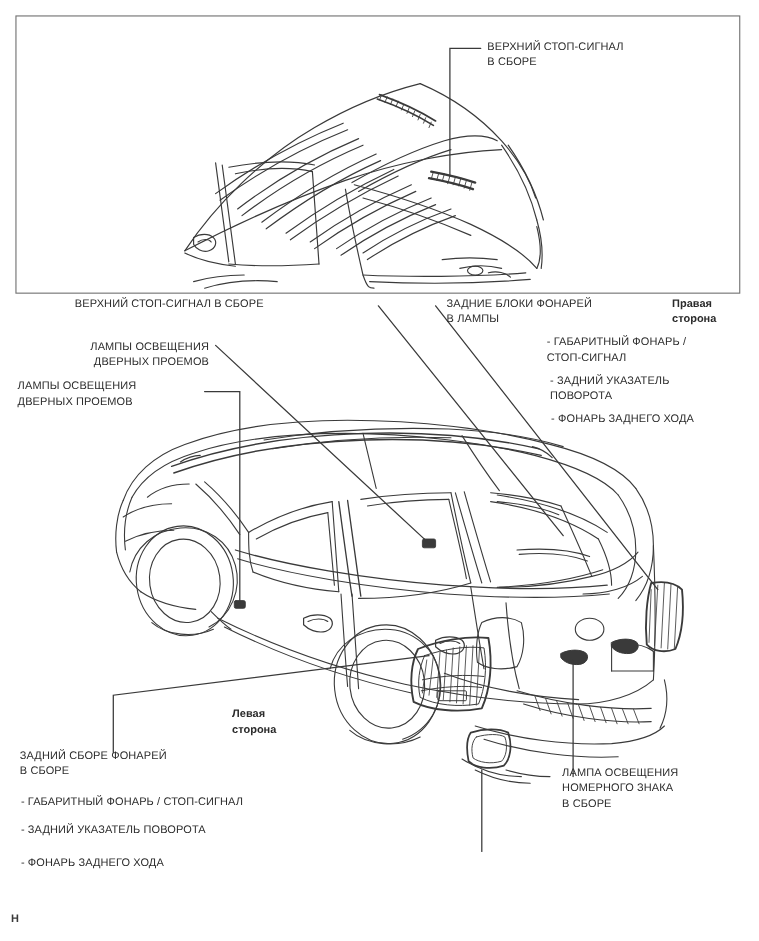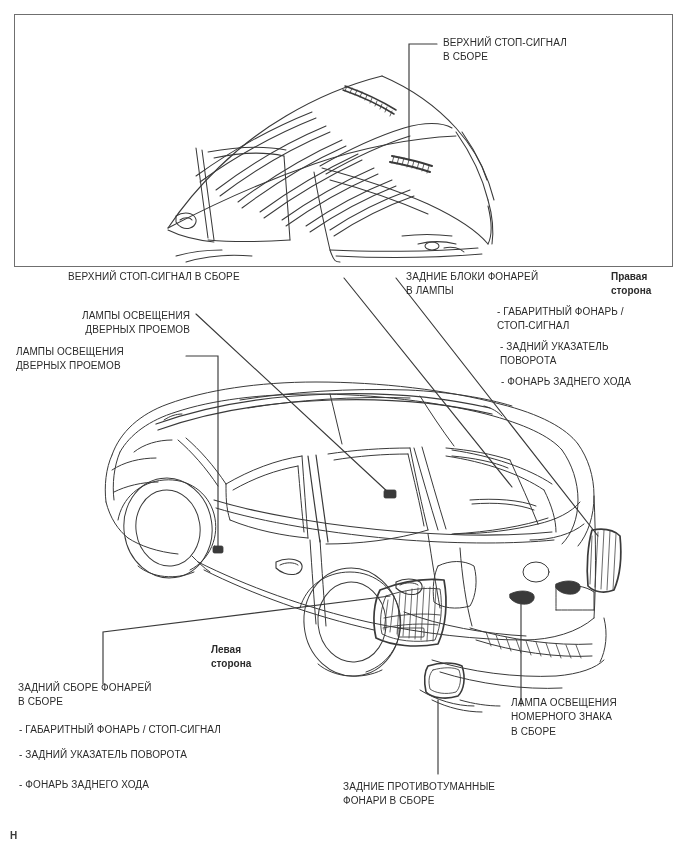--- a/index.html
+++ b/index.html
@@ -395,22 +395,20 @@
 
   <div class="side-note" style="left:211px; top:643px;">Левая
 сторона</div>
 
   <div class="lbl" style="left:19px; top:723px;">- ГАБАРИТНЫЙ ФОНАРЬ / СТОП-СИГНАЛ</div>
 
   <div class="lbl" style="left:19px; top:748px;">- ЗАДНИЙ УКАЗАТЕЛЬ ПОВОРОТА</div>
 
   <div class="lbl" style="left:19px; top:778px;">- ФОНАРЬ ЗАДНЕГО ХОДА</div>
 
-  <div class="lbl" style="left:343px; top:780px;">ЗАДНИЕ ПРОТИВОТУМАННЫЕ
-ФОНАРИ В СБОРЕ</div>
 
   <div class="lbl" style="left:511px; top:696px;">ЛАМПА ОСВЕЩЕНИЯ
 НОМЕРНОГО ЗНАКА
 В СБОРЕ</div>
 
   <div class="corner-mark" style="left:10px; top:830px;">H</div>
 
 </div>
 
 </body></html>

